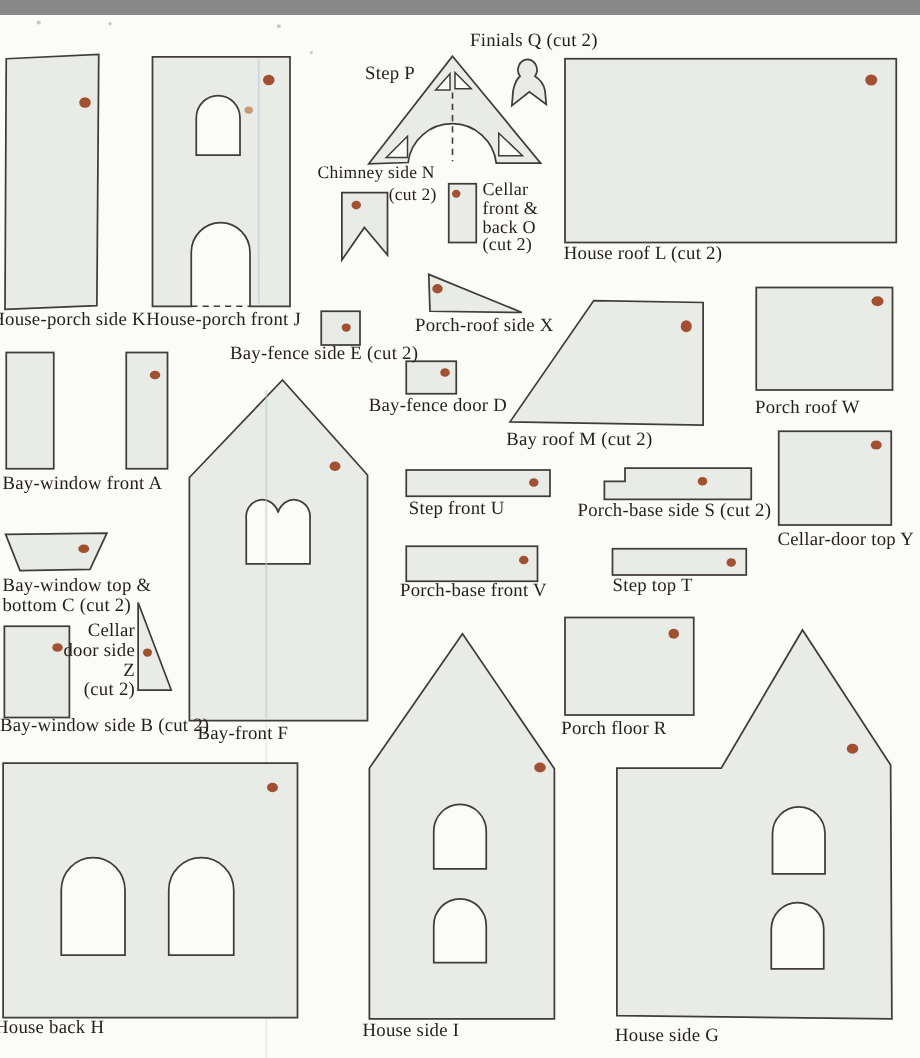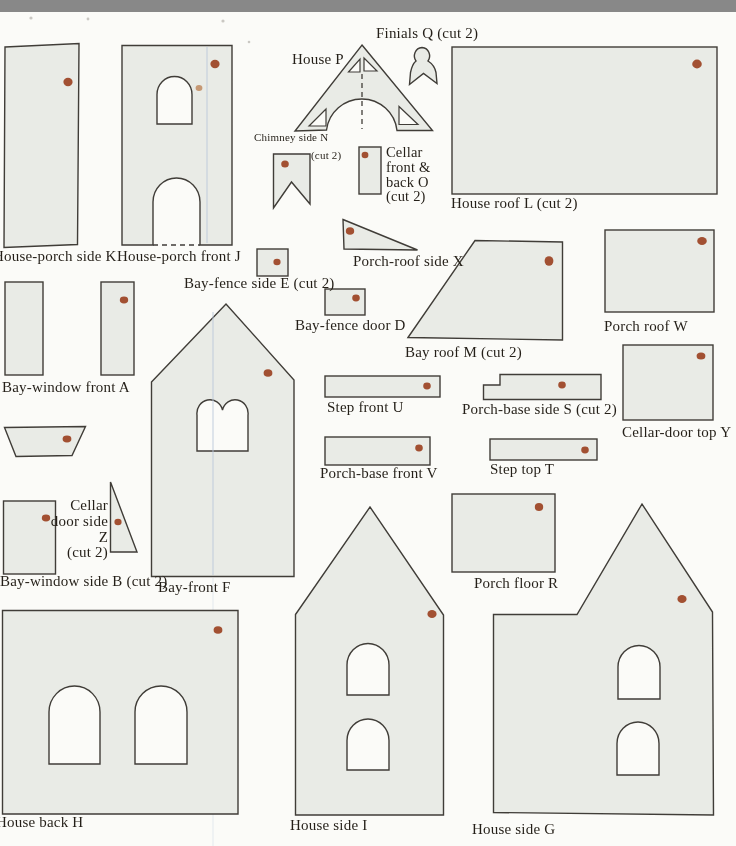--- a/index.html
+++ b/index.html
@@ -25,21 +25,21 @@
   .dot-faint{fill:#b97c4e;opacity:.75;}
   .dash{stroke:var(--piece-stroke);stroke-width:1.3;fill:none;stroke-dasharray:5 4;}
   .scanline-b{stroke:#b9c7da;stroke-width:1.6;opacity:.55;}
   .scanline-b2{stroke:#b9c7da;stroke-width:1.4;opacity:.25;}
   .scanline-p{stroke:#e7c6c6;stroke-width:1.6;opacity:.6;}
   .speck{fill:#9a968e;opacity:.5;}
   .lbl{
     position:absolute;font-size:15px;line-height:1.05;white-space:nowrap;
     letter-spacing:.2px;
   }
-  .lbl.small{font-size:11px;}
+  .lbl.small{font-size:14px;}
   .mline{position:absolute;font-size:14.5px;line-height:14.8px;white-space:nowrap;letter-spacing:.2px;}
   .mline.rt{text-align:right;}
   .mline.lh15{line-height:15.8px;font-size:15px;}
 </style>
 </head>
 <body>
 
 <div id="sheet">
 
   <svg id="shapes" width="736" height="846" viewBox="0 0 736 846">
@@ -203,73 +203,77 @@
     <g>
       <path class="piece ev" d="M493.5,602.5 L577,602.5 L642,492 L712.5,600 L713.5,803 L493.5,800.5 Z
         M618,687 L618,655 A21,21.5 0 0 1 660,655 L660,687 Z
         M617,763 L617,731.5 A21,21.5 0 0 1 659,731.5 L659,763 Z"></path>
       <ellipse class="dot" cx="682" cy="587" rx="4.6" ry="4"></ellipse>
     </g>
   </svg>
 
   <div class="lbl" style="left:376px;top:14px;">Finials Q (cut 2)</div>
 
-  <div class="lbl" style="left:292px;top:40px;">House P</div>
+  <div class="lbl" style="left:292px;top:40px;">Step P</div>
 
   <div class="lbl small" style="left:254px;top:120px;">Chimney side N</div>
   <div class="lbl small" style="left:311px;top:138px;">(cut 2)</div>
 
   <div class="mline" style="left:386px;top:133px;">
     <div>Cellar</div>
     <div>front &amp;</div>
     <div>back O</div>
     <div>(cut 2)</div>
   </div>
 
   <div class="lbl" style="left:451px;top:184px;">House roof L (cut 2)</div>
 
   <div class="lbl" style="left:-7px;top:237px;">House-porch side K</div>
 
   <div class="lbl" style="left:117px;top:237px;">House-porch front J</div>
 
-  <div class="lbl" style="left:353px;top:242px;">Porch-roof side X</div>
+  <div class="lbl" style="left:332px;top:242px;">Porch-roof side X</div>
 
   <div class="lbl" style="left:184px;top:264px;">Bay-fence side E (cut 2)</div>
 
   <div class="lbl" style="left:295px;top:306px;">Bay-fence door D</div>
 
   <div class="lbl" style="left:405px;top:333px;">Bay roof M (cut 2)</div>
 
   <div class="lbl" style="left:604px;top:307px;">Porch roof W</div>
 
   <div class="lbl" style="left:2px;top:368px;">Bay-window front A</div>
 
   <div class="lbl" style="left:327px;top:388px;">Step front U</div>
 
   <div class="lbl" style="left:462px;top:390px;">Porch-base side S (cut 2)</div>
 
   <div class="lbl" style="left:622px;top:413px;">Cellar-door top Y</div>
 
+  <div class="mline lh15" style="left:2px;top:450px;">
+    <div>Bay-window top &amp;</div>
+    <div>bottom C (cut 2)</div>
+  </div>
 
   <div class="lbl" style="left:320px;top:454px;">Porch-base front V</div>
 
   <div class="lbl" style="left:490px;top:450px;">Step top T</div>
 
   <div class="mline rt lh15" style="left:40px;top:486px;width:68px;">
     <div>Cellar</div>
     <div>door side</div>
     <div>Z</div>
     <div>(cut 2)</div>
   </div>
 
   <div class="lbl" style="left:0px;top:562px;">Bay-window side B (cut 2)</div>
 
   <div class="lbl" style="left:158px;top:568px;">Bay-front F</div>
 
-  <div class="lbl" style="left:474px;top:564px;">Porch floor R</div>
+  <div class="lbl" style="left:449px;top:564px;">Porch floor R</div>
 
   <div class="lbl" style="left:-4px;top:803px;">House back H</div>
 
   <div class="lbl" style="left:290px;top:806px;">House side I</div>
 
-  <div class="lbl" style="left:472px;top:810px;">House side G</div>
+  <div class="lbl" style="left:492px;top:810px;">House side G</div>
 
 </div>
 
 </body></html>

